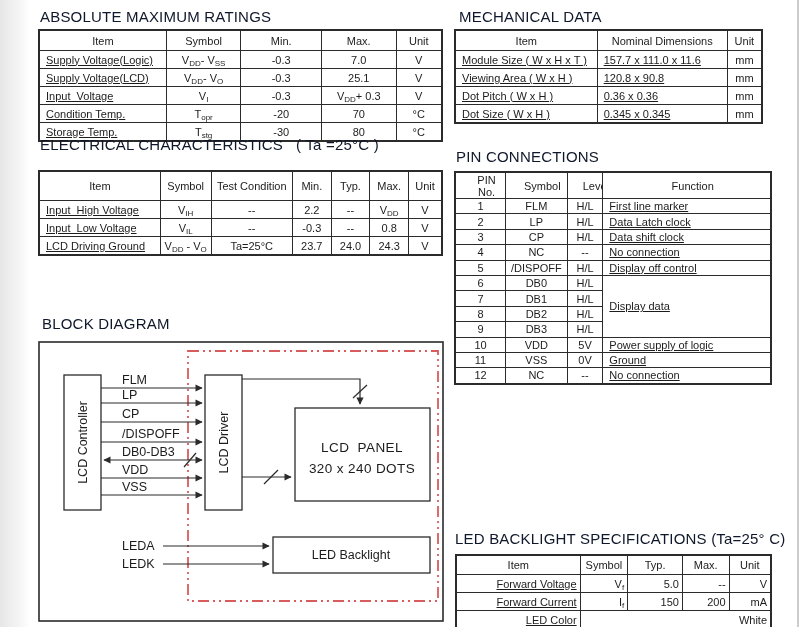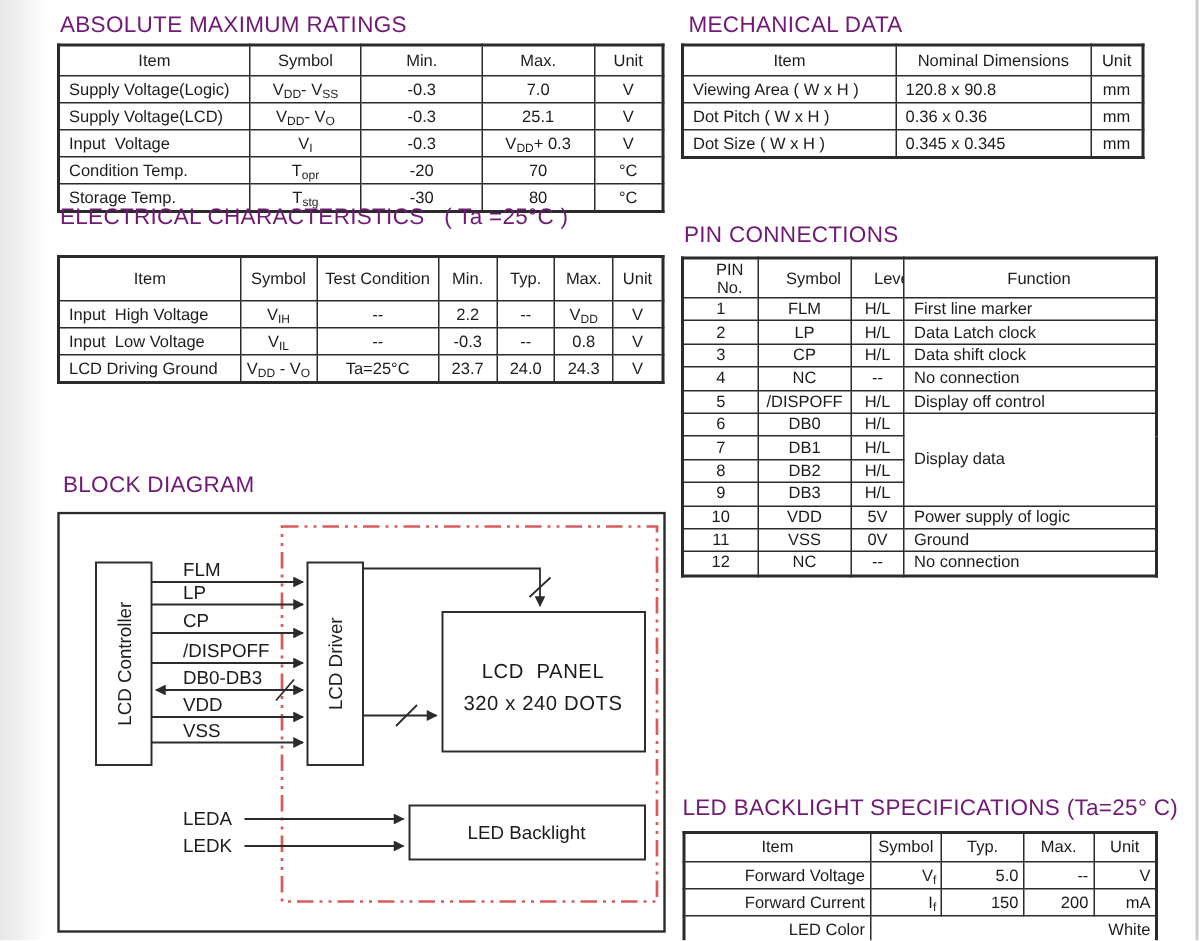--- a/index.html
+++ b/index.html
@@ -1,28 +1,28 @@
 <!DOCTYPE html>
 <html style="--accent-red: #d95c5c; --table-border: #2b2b2b; --text: #1c1c1c; --scan-edge-gray: #cccccc;"><head>
 <meta charset="utf-8">
 <style>
   html,body{margin:0;padding:0;background:#ffffff;}
   .page{position:relative;width:800px;height:627px;background:#ffffff;overflow:hidden;
         font-family:"Liberation Sans","DejaVu Sans",sans-serif;color:var(--text,#1c1c1c);}
   .gutter{position:absolute;left:0;top:0;width:30px;height:627px;
           background:linear-gradient(to right,#e7e7e7,#f6f6f6 70%,#ffffff);}
   .scan-edge{position:absolute;top:0;width:2px;height:627px;background:var(--scan-edge-gray,#cccccc);}
-  .sec-title{position:absolute;font-size:15px;letter-spacing:.2px;white-space:pre;color:#701a75;text-align:center;}
+  .sec-title{position:absolute;font-size:15px;letter-spacing:.2px;white-space:pre;color:#0f172a;text-align:center;}
   .tbl{position:absolute;}
   .tbl table{border-collapse:collapse;table-layout:fixed;width:100%;
              font-size:11px;color:#1c1c1c;border:2px solid var(--table-border,#2b2b2b);}
   .tbl th,.tbl td{border:1px solid var(--table-border,#2b2b2b);padding:0 3px;text-align:center;
                   font-weight:normal;overflow:hidden;}
   .tbl td{white-space:pre;}
-  .tbl td.al{text-align:left;padding-left:6px;}
+  .tbl td.al{text-align:left;padding-left:6px;text-decoration:underline;}
   sub{font-size:8px;line-height:0;vertical-align:-2px;letter-spacing:0;}
 
   
   #tbl-abs{left:38px;top:29px;width:405px;}
   #tbl-abs th{height:19px;} #tbl-abs td{height:17px;}
   #tbl-abs col:nth-child(1){width:31.6%}#tbl-abs col:nth-child(2){width:18.5%}
   #tbl-abs col:nth-child(3){width:20%}#tbl-abs col:nth-child(4){width:18.5%}
   #tbl-abs col:nth-child(5){width:11.4%}
 
   
@@ -145,20 +145,25 @@
         </colgroup>
         <thead>
           <tr>
             <th>Item</th>
             <th>Nominal Dimensions</th>
             <th>Unit</th>
           </tr>
         </thead>
         <tbody>
           <tr>
+            <td class="al">Module Size ( W x H x T )</td>
+            <td class="al">157.7 x 111.0 x 11.6</td>
+            <td>mm</td>
+          </tr>
+          <tr>
             <td class="al">Viewing Area ( W x H )</td>
             <td class="al">120.8 x 90.8</td>
             <td>mm</td>
           </tr>
           <tr>
             <td class="al">Dot Pitch ( W x H )</td>
             <td class="al">0.36 x 0.36</td>
             <td>mm</td>
           </tr>
           <tr>

